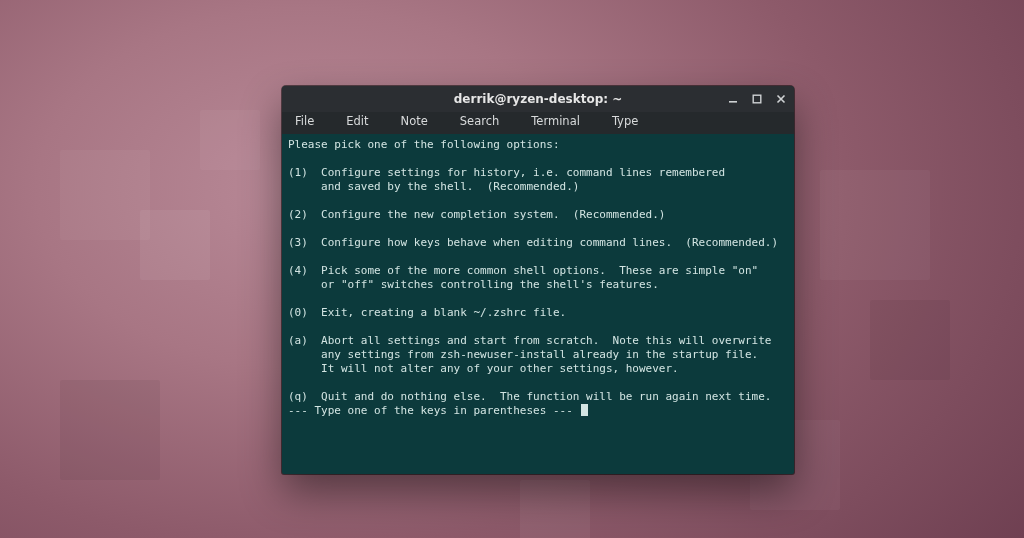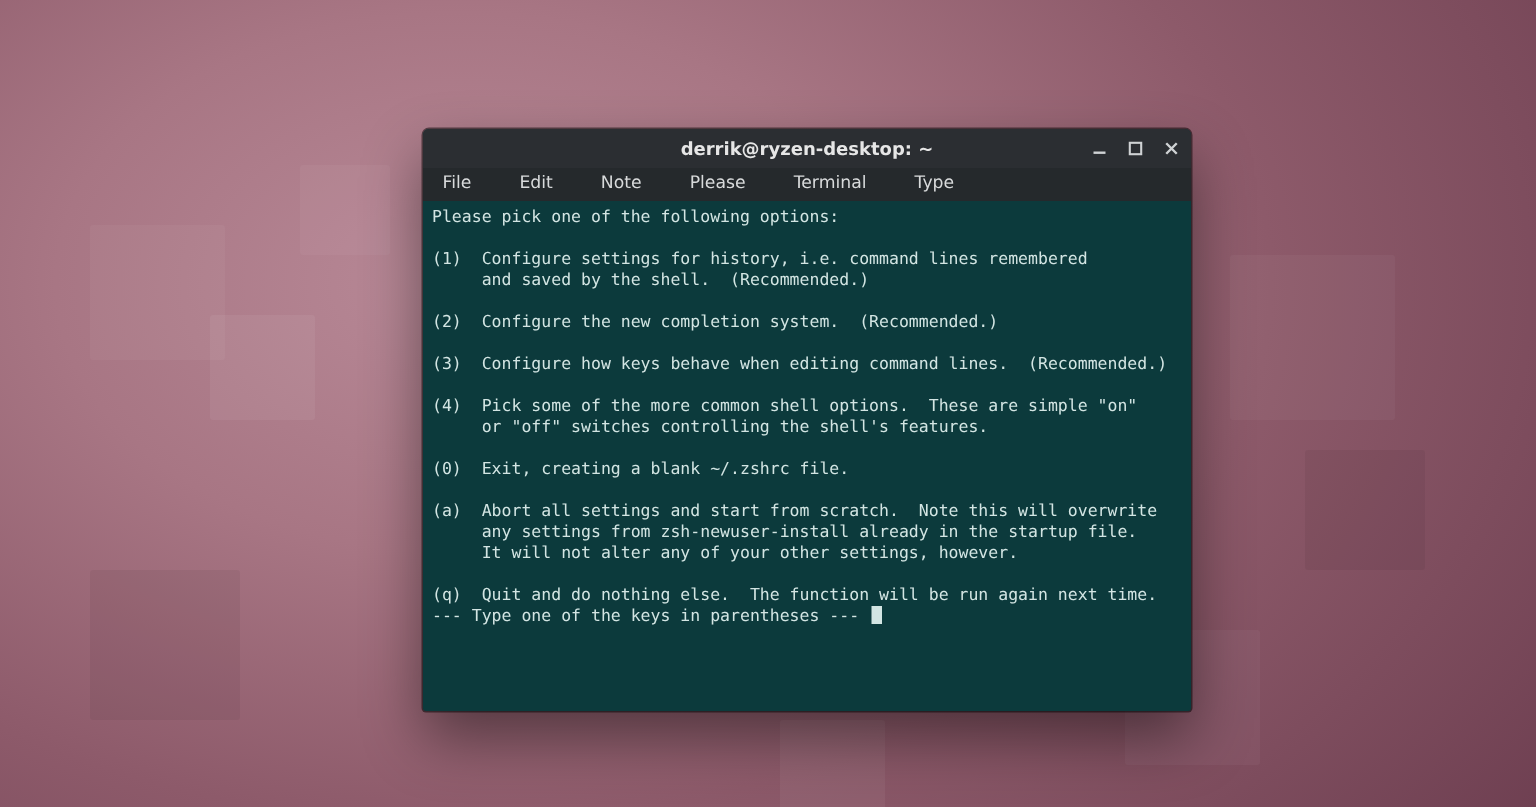--- a/index.html
+++ b/index.html
@@ -145,21 +145,21 @@
               <path d="M1.5 1.5 L8.5 8.5 M8.5 1.5 L1.5 8.5" stroke="currentColor" stroke-width="1.6"></path>
             </svg>
         </div>
       </div>
     </div>
 
     <div class="menubar">
       <span class="menu-item">File</span>
       <span class="menu-item">Edit</span>
       <span class="menu-item">Note</span>
-      <span class="menu-item">Please</span>
+      <span class="menu-item">Search</span>
       <span class="menu-item">Terminal</span>
       <span class="menu-item">Type</span>
     </div>
 
     <div class="term-body" id="term-body">Please pick one of the following options:
 
 (1)  Configure settings for history, i.e. command lines remembered
      and saved by the shell.  (Recommended.)
 
 (2)  Configure the new completion system.  (Recommended.)

